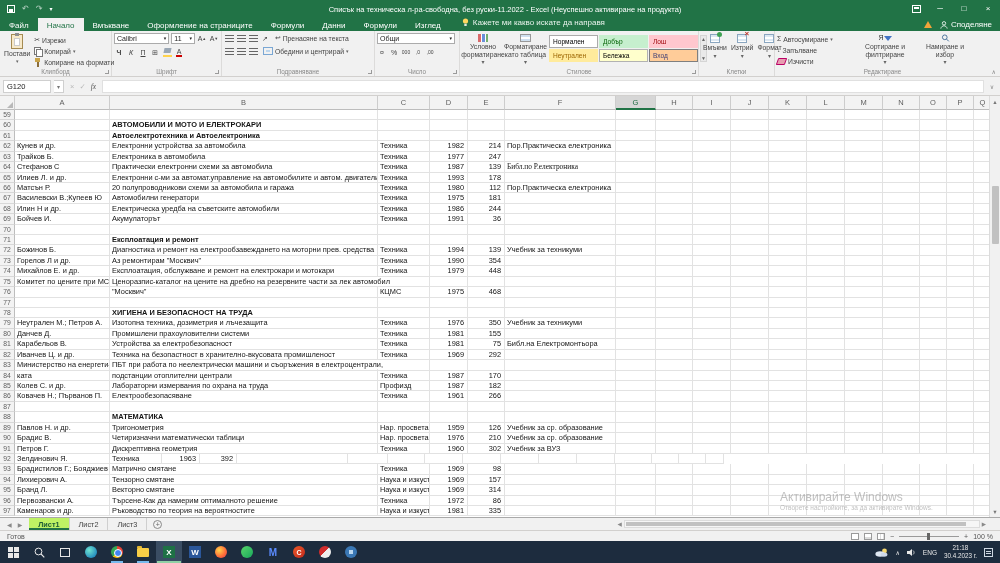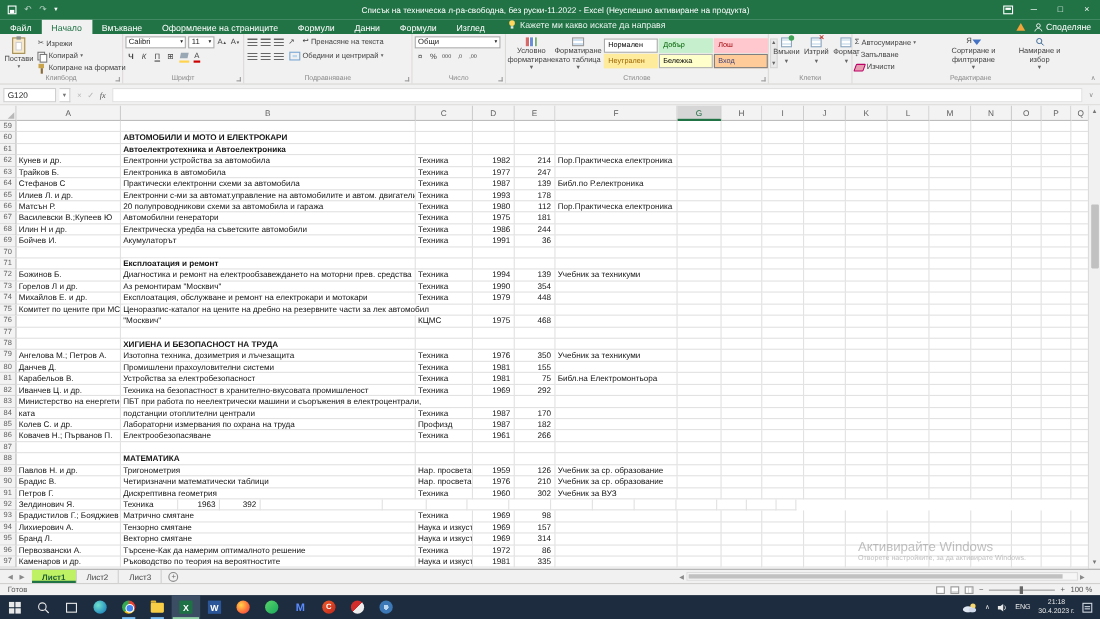--- a/index.html
+++ b/index.html
@@ -536,21 +536,21 @@
         <div class="cell" style="width: 27px;"></div>
         <div class="cell" style="width: 18px;"></div>
       </div>
       <div class="grow">
         <div class="rh">64</div>
         <div class="cell" style="width: 95px;">Стефанов С</div>
         <div class="cell" style="width: 268px;">Практически електронни схеми за автомобила</div>
         <div class="cell" style="width: 52px;">Техника</div>
         <div class="cell num" style="width: 38px;">1987</div>
         <div class="cell num" style="width: 37px;">139</div>
-        <div class="cell" style="width: 111px;">Библ.по Р.електроника</div>
+        <div class="cell" style="width: 111px; font-family: Liberation Serif, serif;">Библ.по Р.електроника</div>
         <div class="cell" style="width: 40px;"></div>
         <div class="cell" style="width: 37px;"></div>
         <div class="cell" style="width: 38px;"></div>
         <div class="cell" style="width: 38px;"></div>
         <div class="cell" style="width: 38px;"></div>
         <div class="cell" style="width: 38px;"></div>
         <div class="cell" style="width: 38px;"></div>
         <div class="cell" style="width: 37px;"></div>
         <div class="cell" style="width: 27px;"></div>
         <div class="cell" style="width: 27px;"></div>
@@ -831,21 +831,21 @@
         <div class="cell boldc" style="width: 38px;"></div>
         <div class="cell boldc" style="width: 38px;"></div>
         <div class="cell boldc" style="width: 38px;"></div>
         <div class="cell boldc" style="width: 37px;"></div>
         <div class="cell boldc" style="width: 27px;"></div>
         <div class="cell boldc" style="width: 27px;"></div>
         <div class="cell boldc" style="width: 18px;"></div>
       </div>
       <div class="grow">
         <div class="rh">79</div>
-        <div class="cell" style="width: 95px;">Ангелова М.; Петров А.</div>
+        <div class="cell" style="width: 95px;">Неутрален М.; Петров А.</div>
         <div class="cell" style="width: 268px;">Изотопна техника, дозиметрия и лъчезащита</div>
         <div class="cell" style="width: 52px;">Техника</div>
         <div class="cell num" style="width: 38px;">1976</div>
         <div class="cell num" style="width: 37px;">350</div>
         <div class="cell" style="width: 111px;">Учебник за техникуми</div>
         <div class="cell" style="width: 40px;"></div>
         <div class="cell" style="width: 37px;"></div>
         <div class="cell" style="width: 38px;"></div>
         <div class="cell" style="width: 38px;"></div>
         <div class="cell" style="width: 38px;"></div>

